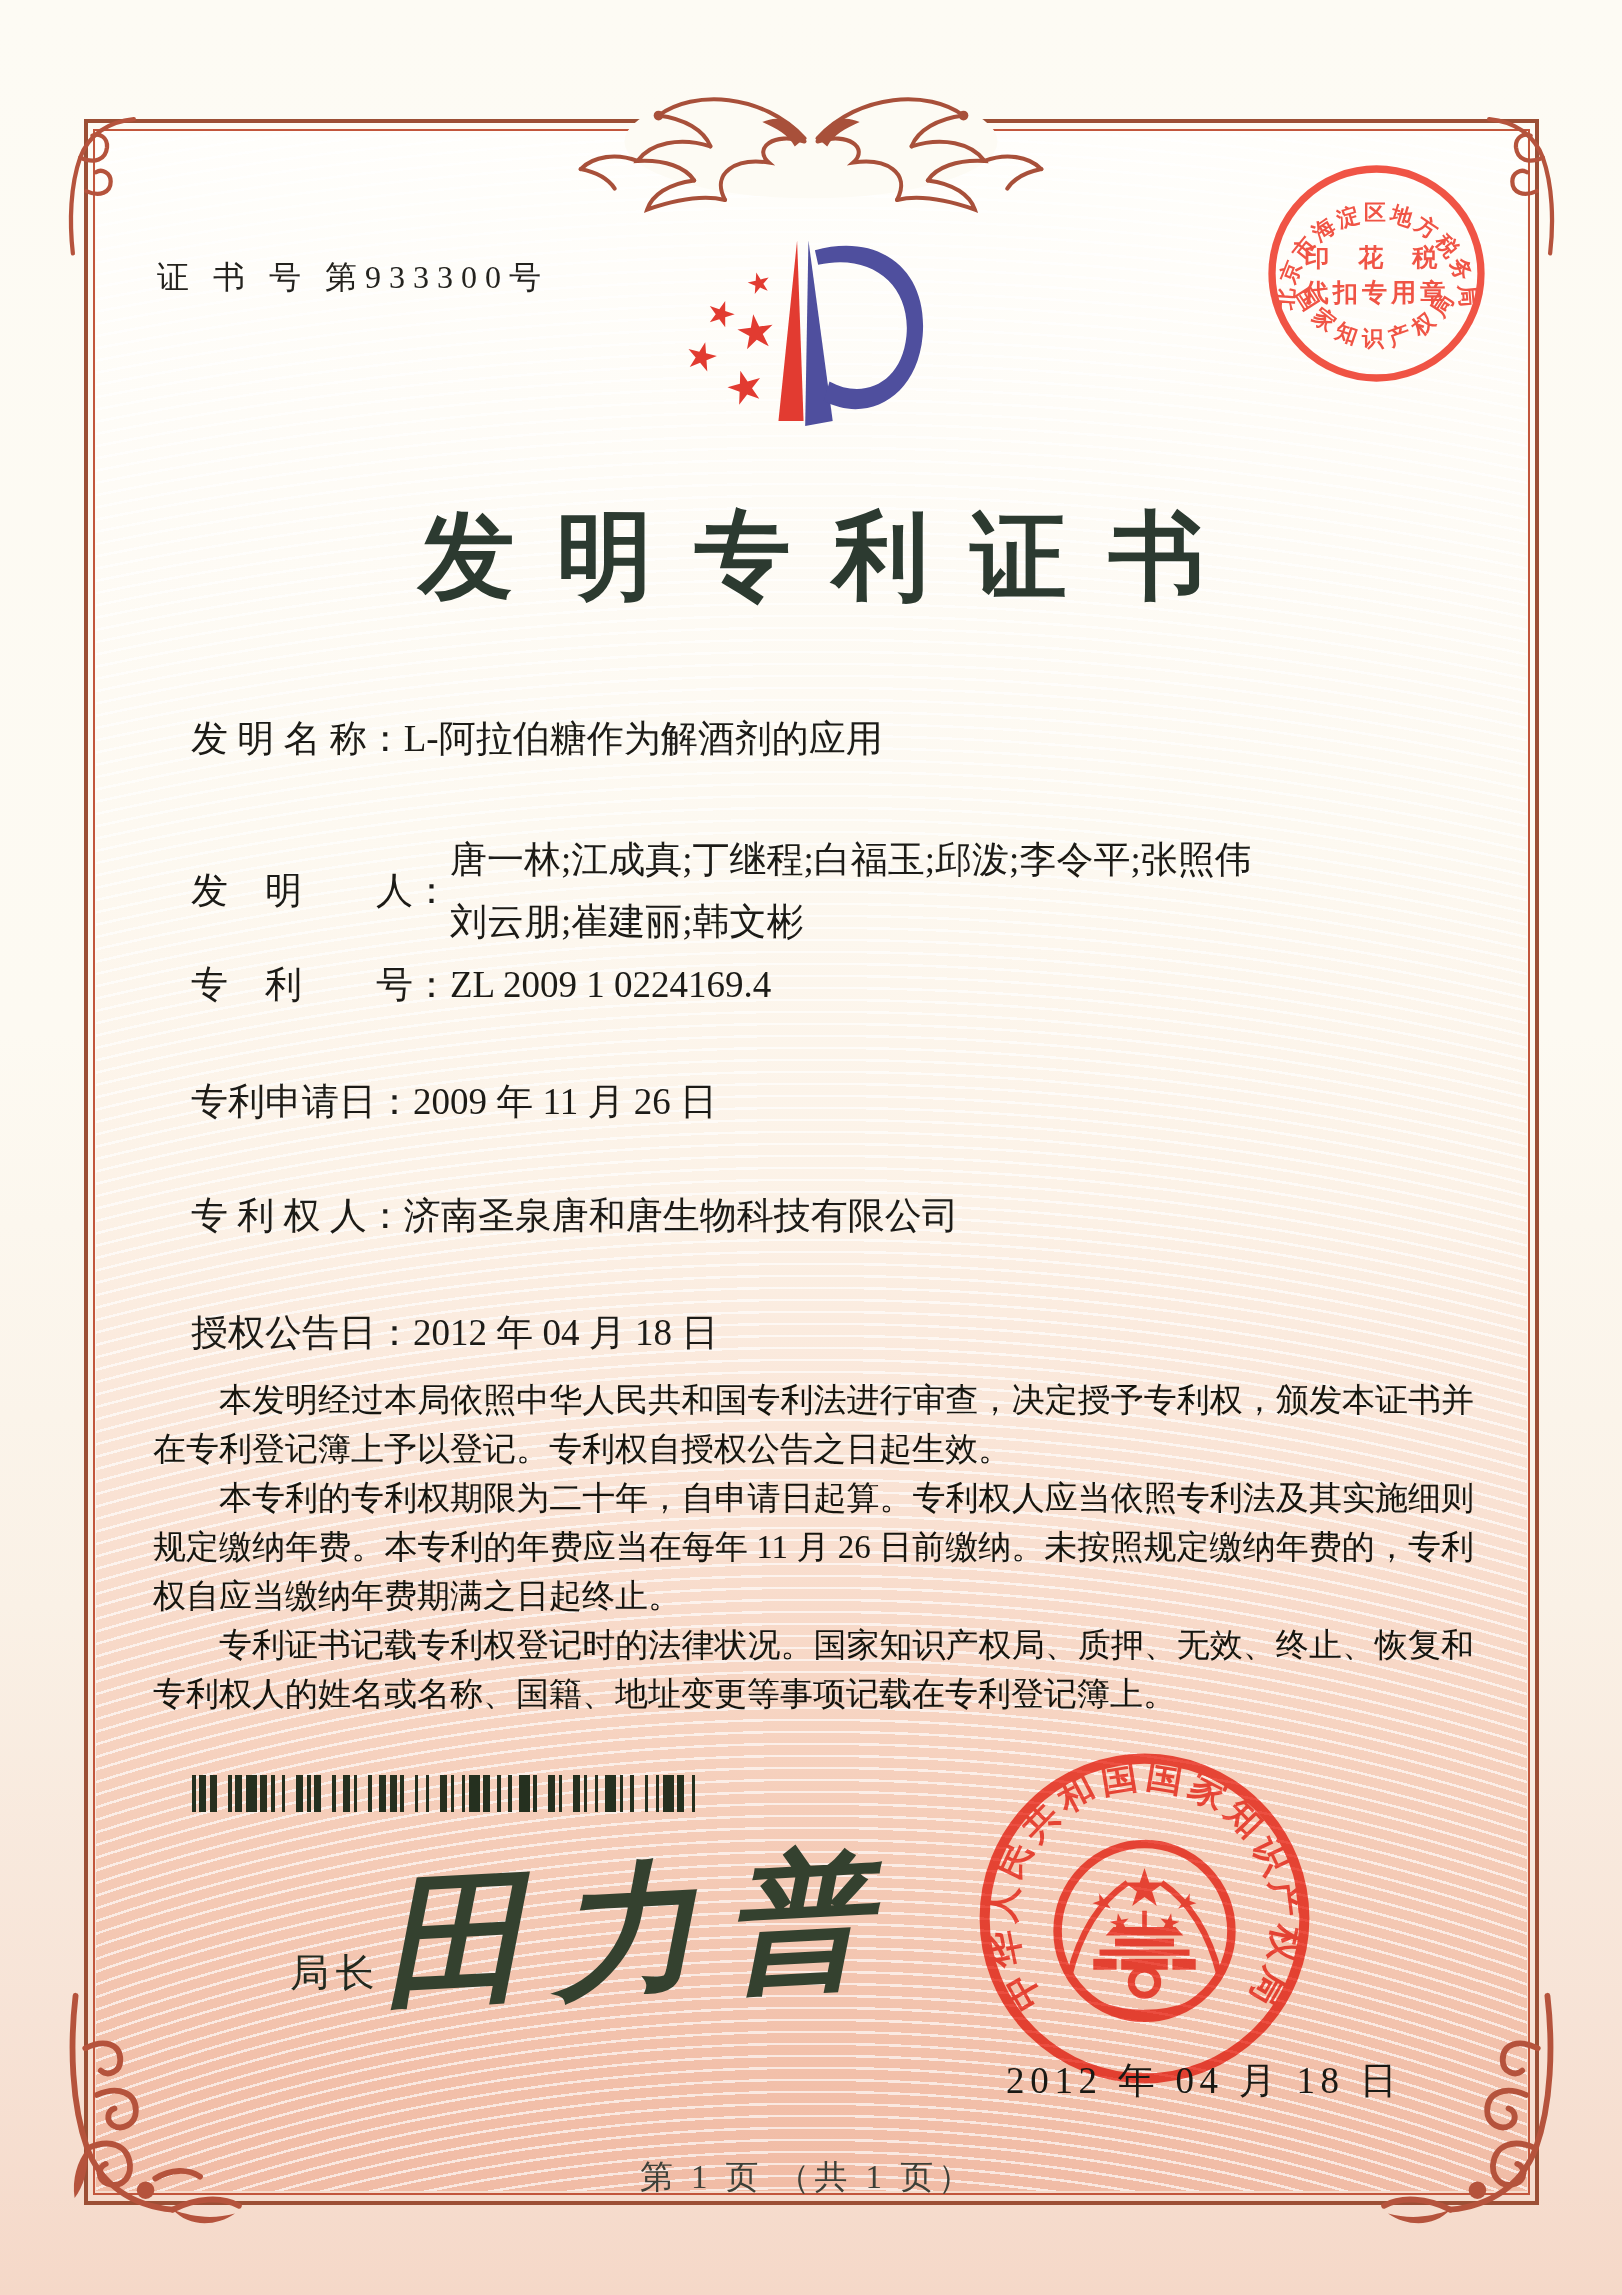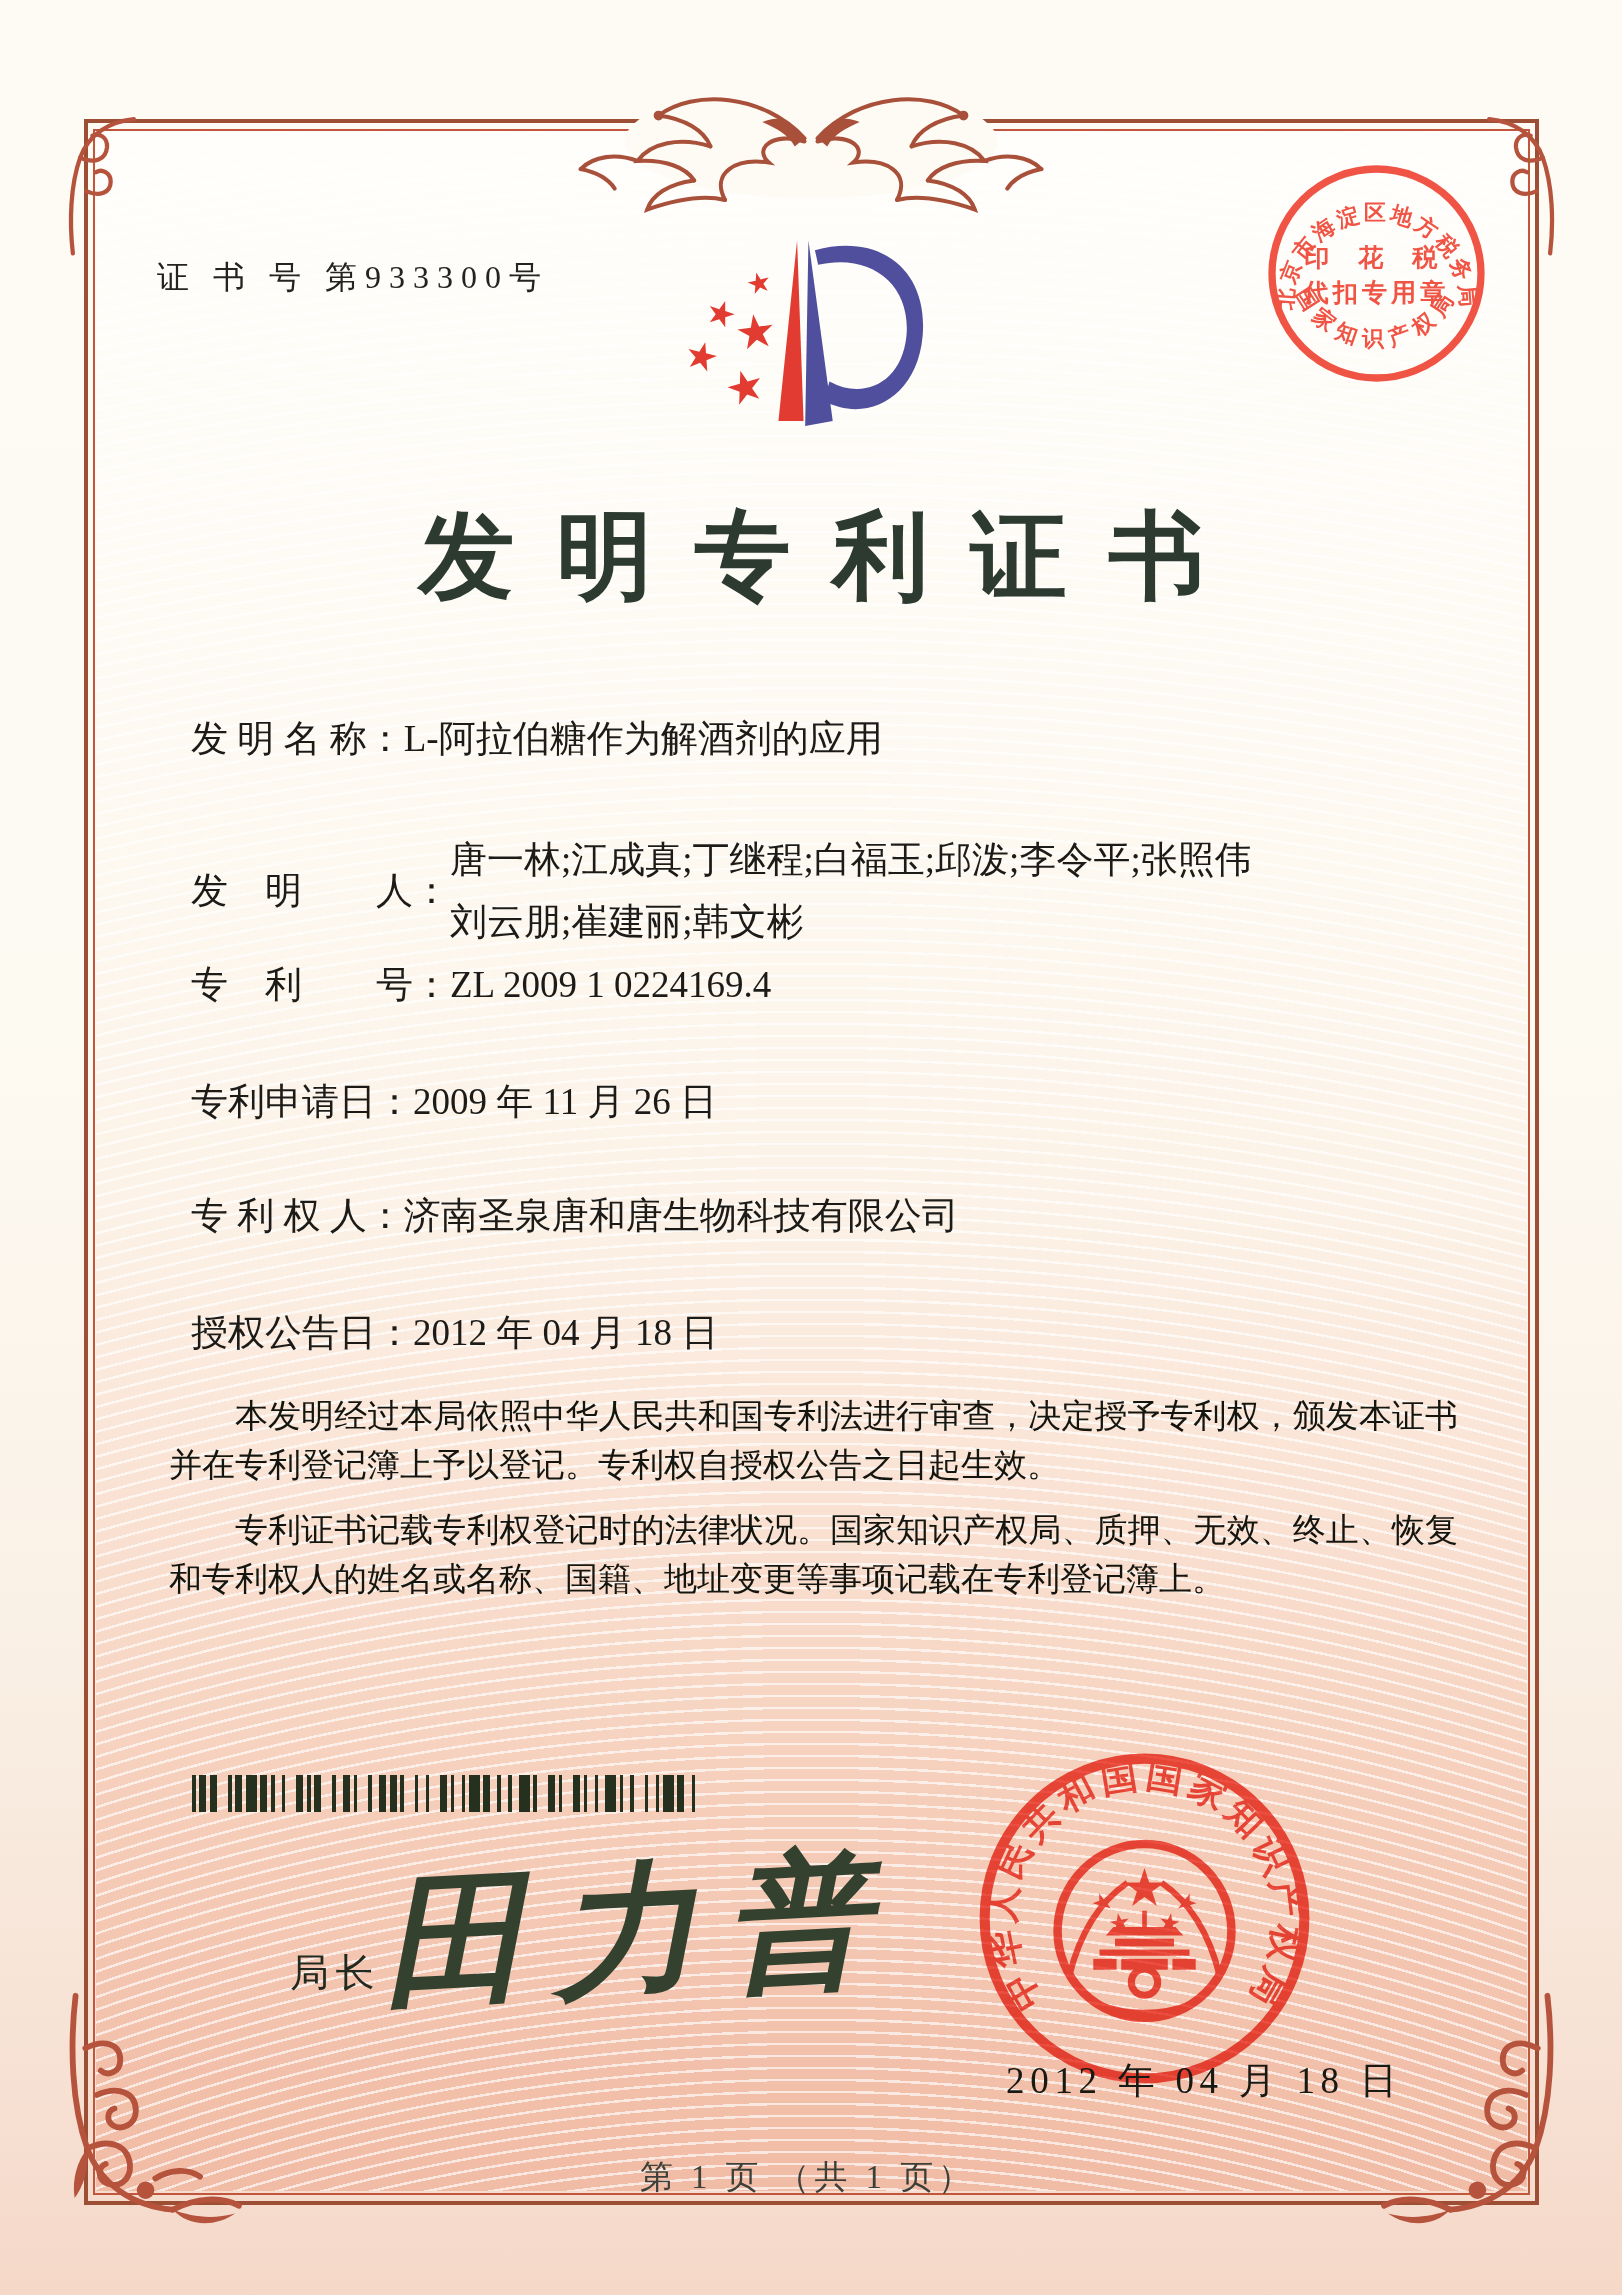--- a/index.html
+++ b/index.html
@@ -26,21 +26,21 @@
     font-size:96px;font-weight:bold;letter-spacing:42px;padding-left:42px;box-sizing:border-box;
     color:#2c3a30;
   }
 
   .fields{position:absolute;left:191px;top:0;width:1298px;}
   .field{position:absolute;display:flex;align-items:center;font-size:37px;line-height:62px;color:#1c1b17;}
   .flabel{white-space:pre;}
   .fvalue{white-space:pre-line;}
 
   .body-text{position:absolute;left:153px;top:1376px;width:1321px;font-size:33px;line-height:49px;color:#15150f;text-align:justify;}
-  .body-text p{margin:16px;text-indent:2em;}
+  .body-text p{margin:0;text-indent:2em;}
 
   .barcode{position:absolute;left:192px;top:1775px;width:503px;height:37px;display:flex;align-items:stretch;}
   .barcode .b{background:#25301f;}
   .barcode .s{background:transparent;}
 
   .sig-title{position:absolute;left:290px;top:1946px;font-size:39px;letter-spacing:6.5px;color:#222a20;}
   .sig-name{
     position:absolute;left:381px;top:1835px;font-size:144px;letter-spacing:28px;
     color:#34412f;transform:rotate(-3deg);font-style:italic;font-weight:bold;
   }
@@ -190,20 +190,21 @@
         <span class="fvalue">济南圣泉唐和唐生物科技有限公司</span>
       </div>
     <div class="field" style="top:1302px;">
         <span class="flabel">授权公告日：</span>
         <span class="fvalue">2012 年 04 月 18 日</span>
       </div>
   </div>
 
   <div class="body-text">
     <p>本发明经过本局依照中华人民共和国专利法进行审查，决定授予专利权，颁发本证书并在专利登记簿上予以登记。专利权自授权公告之日起生效。</p>
+    <p>本专利的专利权期限为二十年，自申请日起算。专利权人应当依照专利法及其实施细则规定缴纳年费。本专利的年费应当在每年 11 月 26 日前缴纳。未按照规定缴纳年费的，专利权自应当缴纳年费期满之日起终止。</p>
     <p>专利证书记载专利权登记时的法律状况。国家知识产权局、质押、无效、终止、恢复和专利权人的姓名或名称、国籍、地址变更等事项记载在专利登记簿上。</p>
   </div>
 
   <div class="barcode" id="barcode">
       <div class="b" style="flex-grow: 1;"></div>
       <div class="s" style="flex-grow: 1;"></div>
       <div class="b" style="flex-grow: 2;"></div>
       <div class="s" style="flex-grow: 1;"></div>
       <div class="b" style="flex-grow: 2;"></div>
       <div class="s" style="flex-grow: 3;"></div>

